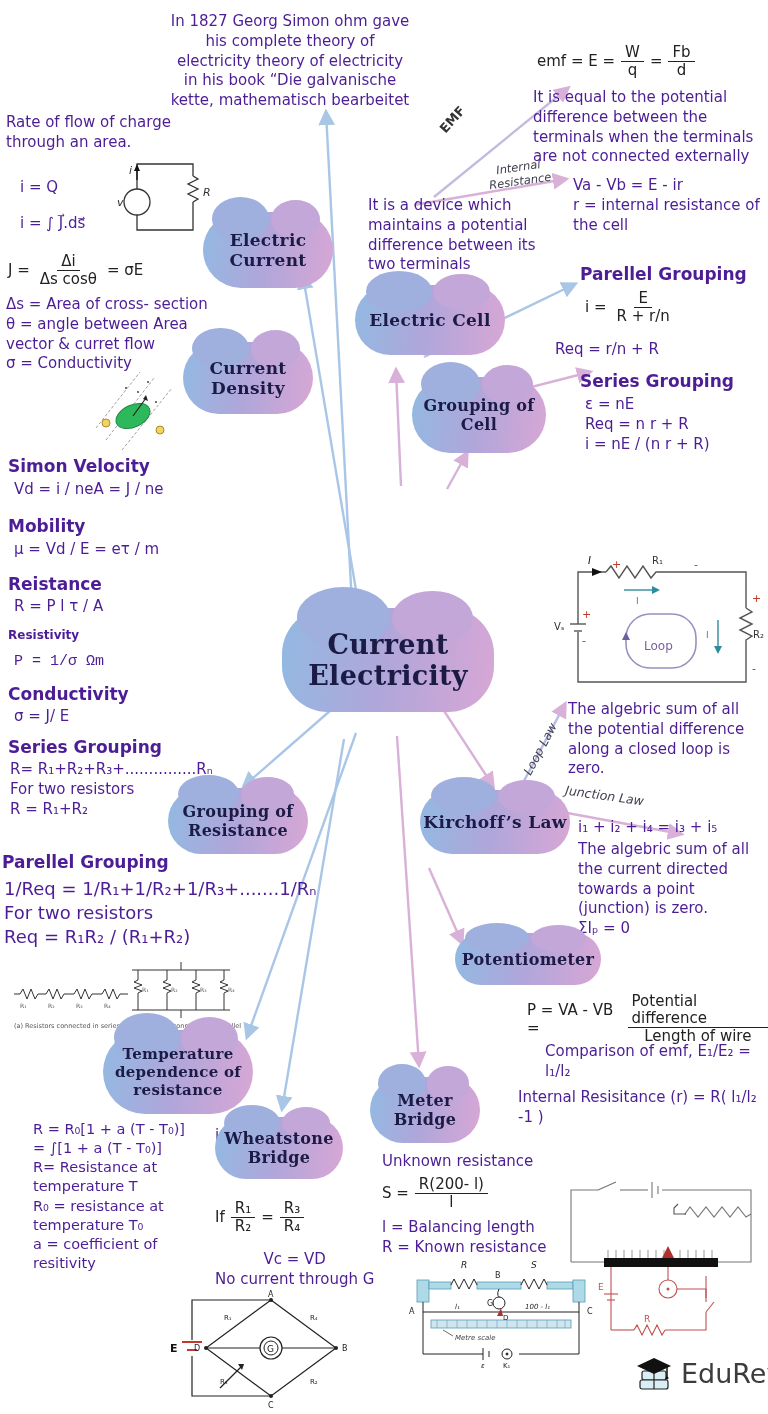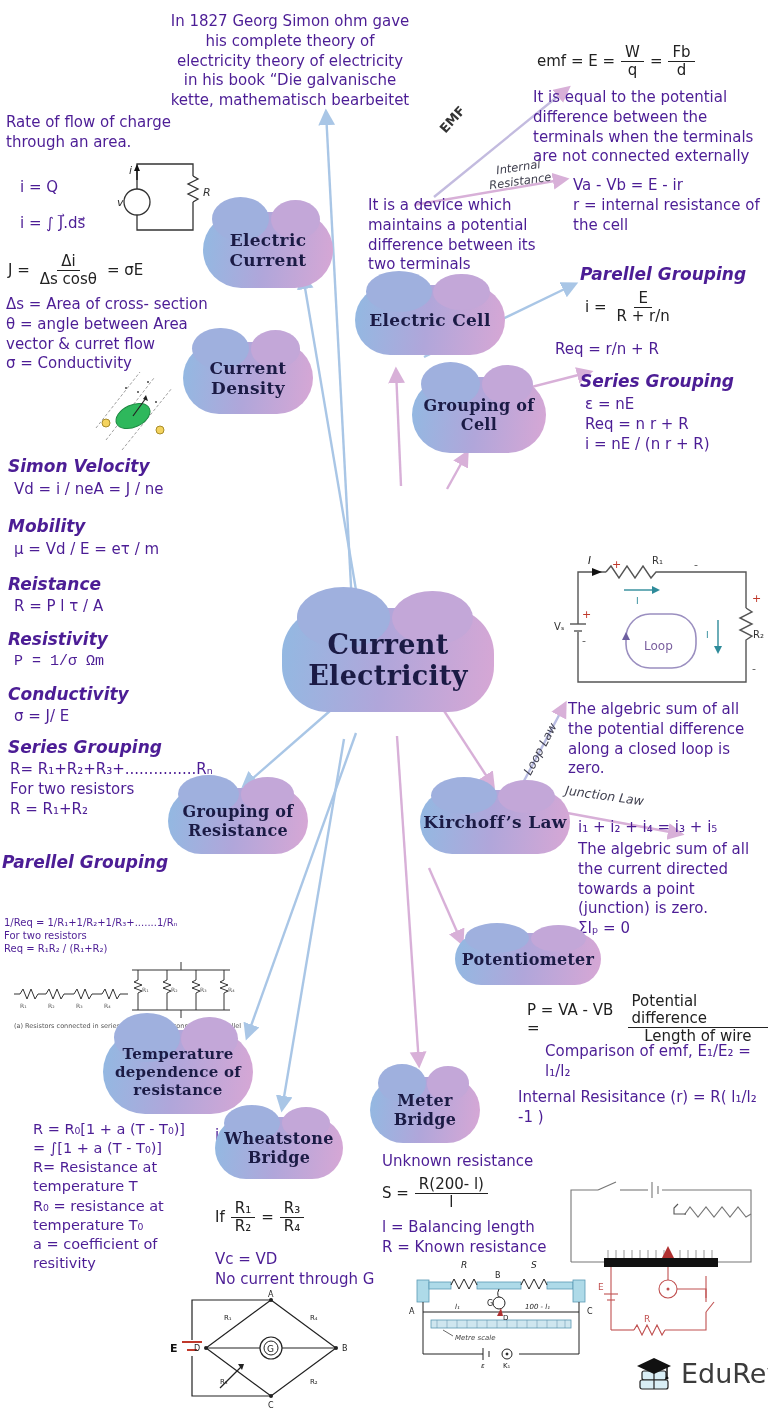--- a/index.html
+++ b/index.html
@@ -1,19 +1,19 @@
 <!DOCTYPE html>
 <html><head>
 <meta charset="utf-8">
 <style>
   html,body{margin:0;padding:0;background:#fff;}
   .page{position:relative;width:768px;height:1414px;background:#ffffff;overflow:hidden;
         font-family:"DejaVu Sans",sans-serif;color:#222;}
   .t{position:absolute;font-size:15px;line-height:1.32;white-space:pre-line;color:#4c1d95;z-index:2;}
-  .b{font-weight:bold;font-style:italic;}
+  .b{font-weight:bold;}
   .c{text-align:center;}
   .row{position:absolute;display:flex;align-items:center;gap:6px;z-index:2;font-size:15px;}
   .fr{display:inline-flex;flex-direction:column;align-items:center;line-height:1.12;}
   .fr .nu{border-bottom:1.5px solid #222;padding:0 4px;}
   .fr .de{padding:0 4px;}
   .cloud{position:absolute;display:flex;align-items:center;justify-content:center;text-align:center;
          background:linear-gradient(97deg,#92b9e2 0%,#b0a6da 48%,#d7a7d5 100%);
          border-radius:46px;z-index:3;}
   .cloud::before{content:"";position:absolute;width:44%;height:58%;top:-20%;left:7%;
          border-radius:50%;background:#9fb0de;z-index:0;}
@@ -123,31 +123,31 @@
     <circle cx="68" cy="34" r="1" fill="#444"></circle>
       <circle cx="38" cy="20" r="1" fill="#444"></circle>
   </svg>
 
   <div class="t b" style="left:8px;top:455px;font-size:17px;">Simon Velocity</div>
   <div class="t" style="left:14px;top:480px;">Vd = i / neA = J / ne</div>
   <div class="t b" style="left:8px;top:515px;font-size:17px;">Mobility</div>
   <div class="t" style="left:14px;top:540px;">μ = Vd / E = eτ / m</div>
   <div class="t b" style="left:8px;top:573px;font-size:17px;">Reistance</div>
   <div class="t" style="left:14px;top:597px;">R = P l τ / A</div>
-  <div class="t b" style="left:8px;top:628px;font-size:17px;">Resistivity</div>
+  <div class="t b" style="left:8px;top:628px;font-size:12px;">Resistivity</div>
   <div class="t" style="left:14px;top:652px;font-family:Liberation Mono, monospace;">P = 1/σ Ωm</div>
   <div class="t b" style="left:8px;top:683px;font-size:17px;">Conductivity</div>
   <div class="t" style="left:14px;top:707px;">σ = J/ E</div>
 
   <div class="t b" style="left:8px;top:736px;font-size:17px;">Series Grouping</div>
   <div class="t" style="left:10px;top:760px;">R= R₁+R₂+R₃+...............Rₙ
 For two resistors
 R = R₁+R₂</div>
   <div class="t b" style="left:2px;top:851px;font-size:17px;">Parellel Grouping</div>
-  <div class="t" style="left:4px;top:916px;font-size:10px;">1/Req = 1/R₁+1/R₂+1/R₃+.......1/Rₙ
+  <div class="t" style="left:4px;top:877px;font-size:18px;">1/Req = 1/R₁+1/R₂+1/R₃+.......1/Rₙ
 For two resistors
 Req = R₁R₂ / (R₁+R₂)</div>
 
   <svg style="left:12px;top:978px" width="118" height="40" viewBox="0 0 118 40">
     <path d="M2,16 H8 l3,-5 l4,10 l4,-10 l4,10 l3,-5 H34 l3,-5 l4,10 l4,-10 l4,10 l3,-5 H62 l3,-5 l4,10 l4,-10 l4,10 l3,-5 H90 l3,-5 l4,10 l4,-10 l4,10 l3,-5 H116" stroke="#333" stroke-width="1" fill="none"></path>
     <text x="8" y="30" font-size="6" fill="#555">R₁</text>
     <text x="36" y="30" font-size="6" fill="#555">R₂</text>
     <text x="64" y="30" font-size="6" fill="#555">R₃</text>
     <text x="92" y="30" font-size="6" fill="#555">R₄</text>
   </svg>
@@ -329,21 +329,21 @@
     <span class="fr">
         <span class="nu">R₁</span>
         <span class="de">R₂</span>
       </span>
     <span>=</span>
     <span class="fr">
         <span class="nu">R₃</span>
         <span class="de">R₄</span>
       </span>
   </div>
-  <div class="t" style="left:215px;top:1250px;">Vc = VD
+  <div class="t" style="left:215px;top:1250px;text-align:center;">Vc = VD
 No current through G</div>
 
   <svg style="left:168px;top:1290px" width="188" height="120" viewBox="0 0 188 120">
     <g stroke="#222" stroke-width="1.2" fill="none">
       <path d="M103,10 H24 V50"></path>
         <path d="M24,66 V106 H103"></path>
       <path d="M103,10 L168,58 L103,106 L38,58 Z"></path>
       <line x1="38" y1="58" x2="168" y2="58"></line>
     </g>
     <line x1="14" y1="52" x2="34" y2="52" stroke="#c0392b" stroke-width="2"></line>

